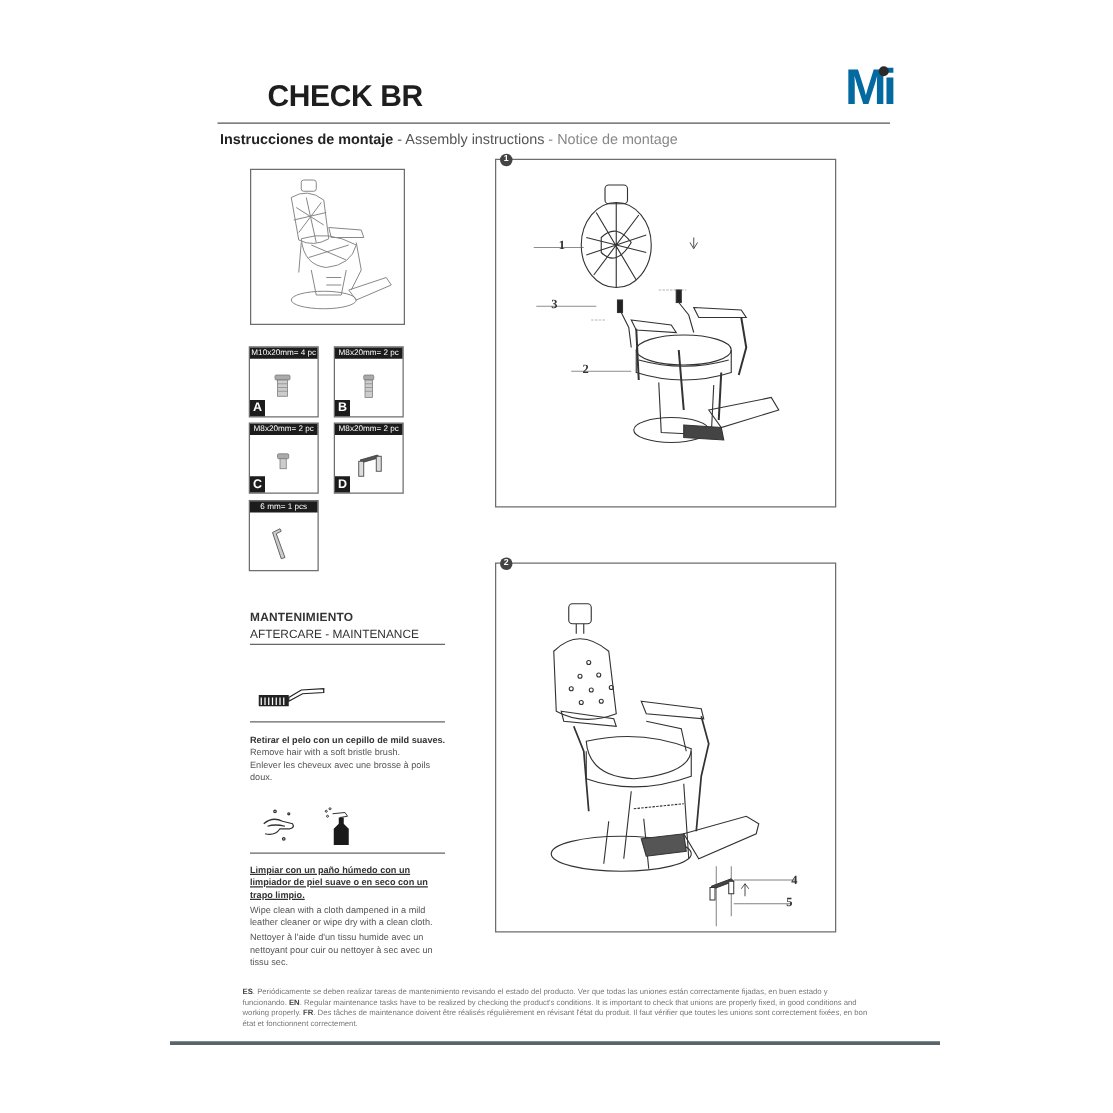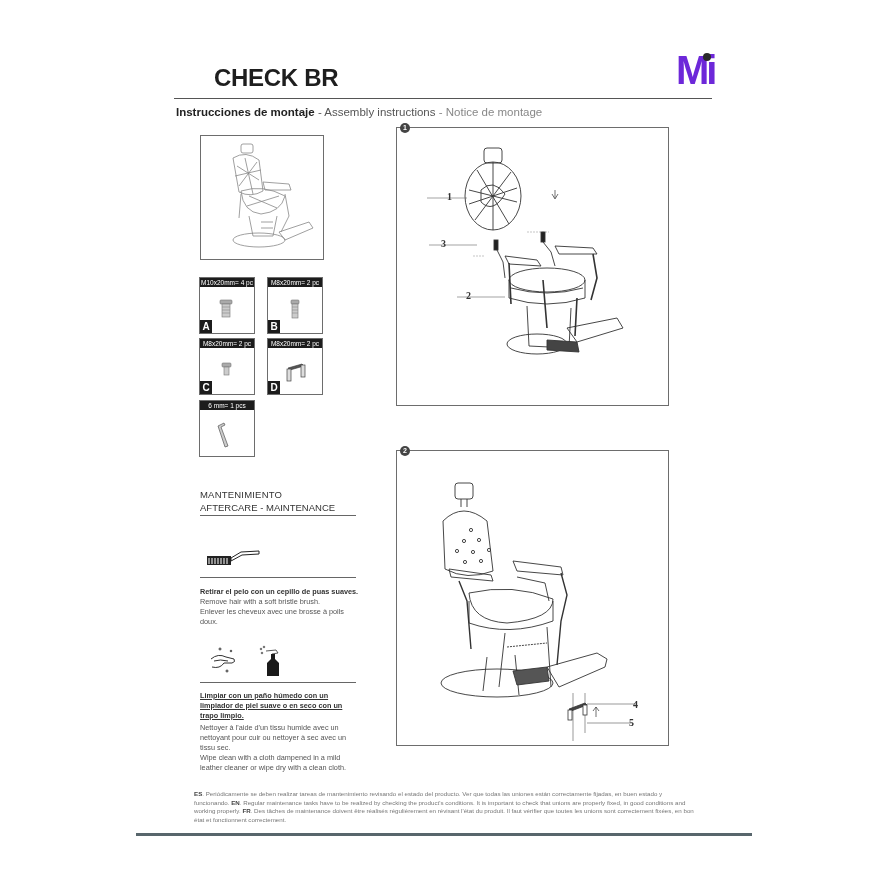--- a/index.html
+++ b/index.html
@@ -1,38 +1,38 @@
 <!DOCTYPE html>
 <html><head>
 <meta charset="utf-8">
 <style>
   html, body { margin:0; padding:0; background:#ffffff; }
   body { width:890px; height:890px; position:relative; overflow:hidden;
          font-family:"Liberation Sans", sans-serif; color:#222; }
   .abs { position:absolute; }
   .title { left:174px; top:64px; font-size:24px; font-weight:bold; color:#1e1e1e; letter-spacing:-0.3px;margin-left:40px; }
-  .logo { left:676px; top:50px; font-size:40px; font-weight:bold; color:#6d28d9; letter-spacing:-3px; line-height:40px; }
+  .logo { left:676px; top:50px; font-size:40px; font-weight:bold; color:#0369a1; letter-spacing:-3px; line-height:40px; }
   .logo-dot { position:absolute; left:703px; top:53px; width:8px; height:8px; border-radius:50%; background:#2a2a2a; }
   .rule-top { left:174px; top:98px; width:538px; height:1px; background:#555; }
   .subtitle { left:176px; top:106px; font-size:11.5px; color:#333; white-space:nowrap;text-align:right; }
   .subtitle b { font-weight:bold; color:#222; }
   .subtitle .s2 { color:#555; }
   .subtitle .s3 { color:#888; }
 
   .box { border:1px solid #6d6d6d; background:#fff; }
   .thumb { left:200px; top:135px; width:122px; height:123px; }
 
   .part { width:54px; height:55px; }
   .part .lbl { position:absolute; left:0; top:0; right:0; height:9px; background:#1c1c1c; color:#fff;
                font-size:6.5px; line-height:9px; text-align:center; white-space:nowrap; overflow:hidden; }
   .part .letter { position:absolute; left:0; bottom:0; width:12px; height:13px; background:#1c1c1c; color:#fff;
                   font-size:10px; font-weight:bold; line-height:13px; text-align:center; }
   .part svg { position:absolute; left:0; top:9px; }
 
-  .maint-h { left:200px; top:489px; font-size:9.5px; font-weight:normal; color:#333; letter-spacing:0.2px; }
+  .maint-h { left:200px; top:489px; font-size:9.5px; font-weight:bold; color:#333; letter-spacing:0.2px; }
   .maint-s { left:200px; top:502px; font-size:9.5px; color:#333;text-align:center; }
   .hr { height:1px; background:#666; }
   .txt { font-size:7.3px; line-height:10px; color:#555; }
   .txt .b { font-weight:bold; color:#333; }
 
   .step { left:396px; width:271px; }
   .step1 { top:127px; height:277px; }
   .step2 { top:450px; height:294px; }
   .badge { width:10px; height:10px; border-radius:50%; background:#444; color:#fff; font-size:7px; line-height:10px;
            text-align:center; font-weight:bold; }
@@ -117,21 +117,21 @@
 <div class="abs maint-s">AFTERCARE - MAINTENANCE</div>
 <div class="abs hr" style="left:200px;top:515px;width:156px;"></div>
 
 <svg class="abs" style="left:205px;top:548px;" width="56" height="22">
   <rect x="2" y="8" width="24" height="9" fill="#222"></rect>
   <path d="M4 10 V16 M7 10 V16 M10 10 V16 M13 10 V16 M16 10 V16 M19 10 V16 M22 10 V16" stroke="#fff" stroke-width="1"></path>
   <path d="M26 10 L36 4 L54 3 L54 6 L37 7 L26 13 Z" fill="#fff" stroke="#222" stroke-width="1"></path>
 </svg>
 <div class="abs hr" style="left:200px;top:577px;width:156px;"></div>
 <div class="abs txt" style="left:200px;top:587px;width:160px;">
-  <div class="b">Retirar el pelo con un cepillo de puas suaves.</div>
+  <div class="b">Retirar el pelo con un cepillo de mild suaves.</div>
   <div>Remove hair with a soft bristle brush.</div>
   <div>Enlever les cheveux avec une brosse à poils doux.</div>
 </div>
 
 <svg class="abs" style="left:208px;top:645px;" width="32" height="30">
   <g fill="none" stroke="#333" stroke-width="1">
     <path d="M3 14 Q10 8 18 12 L26 14 Q28 17 24 18 L16 18 Q12 24 4 22"></path>
     <path d="M6 16 Q12 14 20 16"></path>
     <circle cx="12" cy="4" r="1"></circle>
       <circle cx="23" cy="6" r="0.8"></circle>
@@ -143,22 +143,22 @@
     <circle cx="3" cy="4" r="0.8"></circle>
       <circle cx="6" cy="2" r="0.8"></circle>
       <circle cx="4" cy="8" r="0.8"></circle>
     <path d="M8 6 L18 5 L20 8 L14 9"></path>
   </g>
   <path d="M13 9 L17 9 L17 14 L21 18 L21 31 L9 31 L9 18 L13 14 Z" fill="#1a1a1a"></path>
 </svg>
 <div class="abs hr" style="left:200px;top:682px;width:156px;"></div>
 <div class="abs txt" style="left:200px;top:691px;width:160px;">
   <div class="b" style="margin-bottom:2px;text-decoration:underline;">Limpiar con un paño húmedo con un limpiador de piel suave o en seco con un trapo limpio.</div>
+  <div style="margin-bottom:2px;">Wipe clean with a cloth dampened in a mild leather cleaner or wipe dry with a clean cloth.</div>
   <div>Nettoyer à l'aide d'un tissu humide avec un nettoyant pour cuir ou nettoyer à sec avec un tissu sec.</div>
-  <div style="margin-bottom:2px;">Wipe clean with a cloth dampened in a mild leather cleaner or wipe dry with a clean cloth.</div>
 </div>
 
 <div class="abs box step step1">
   <div class="abs badge" style="left:3px;top:-5px;">1</div>
   <svg width="271" height="277">
     <g fill="none" stroke="#333" stroke-width="0.9">
       <rect x="87" y="20" width="18" height="15" rx="3"></rect>
       <ellipse cx="96" cy="68" rx="28" ry="34"></ellipse>
       <path d="M72 62 L120 74 M72 76 L120 60 M80 42 L112 96 M78 92 L114 44 M96 34 L96 102"></path>
       <path d="M84 62 Q96 50 108 66 Q96 86 84 74 Z"></path>

